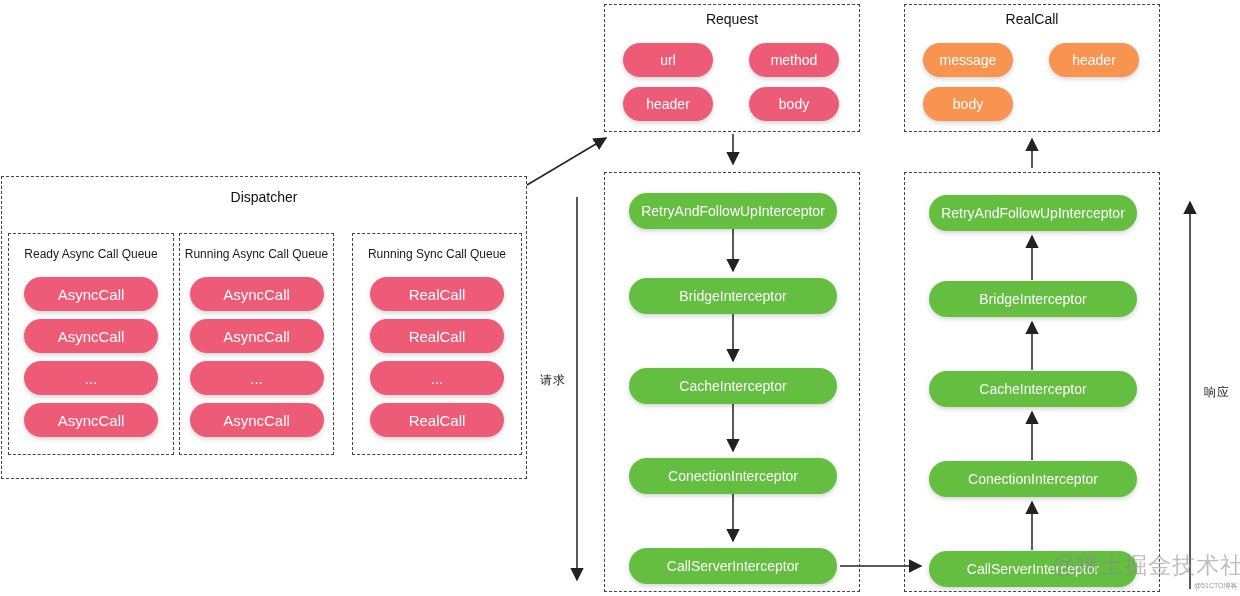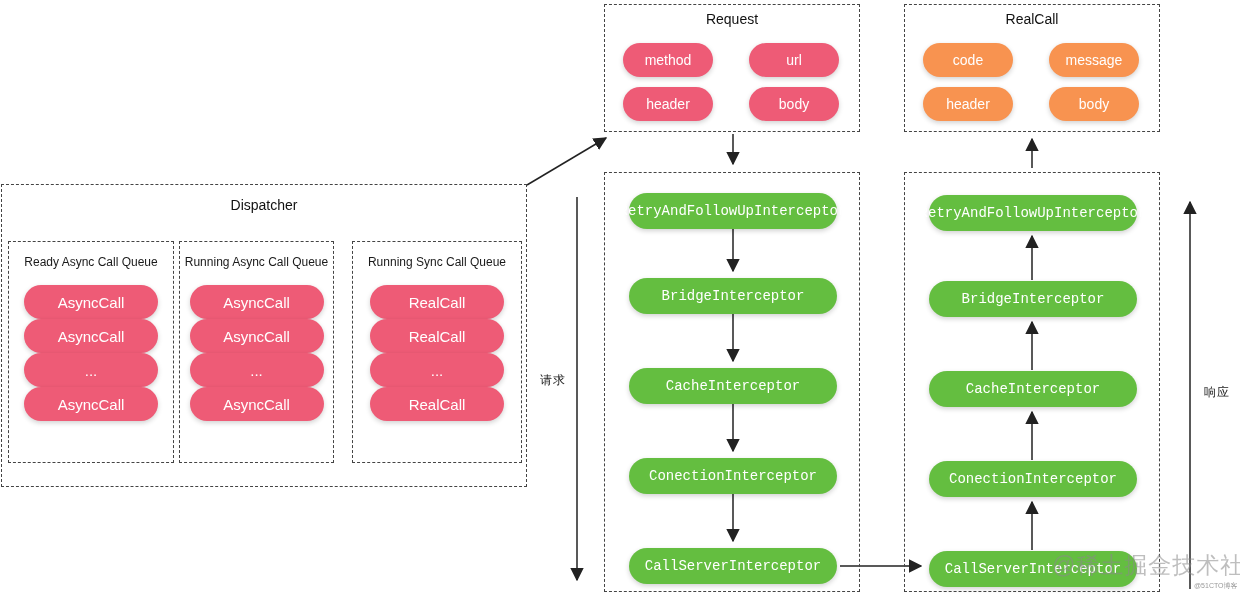--- a/index.html
+++ b/index.html
@@ -26,32 +26,32 @@
   .io-box{width:256px;height:128px;top:4px;}
   .request-box{left:604px;}
   .response-box{left:904px;}
   .field-grid{
     position:absolute;left:18px;top:38px;width:220px;
     display:grid;grid-template-columns:90px 90px;grid-column-gap:36px;grid-row-gap:10px;
   }
   .field-grid .pill{width:90px;height:34px;}
 
   
-  .dispatcher-box{left:1px;top:184px;width:526px;height:303px;}
+  .dispatcher-box{left:1px;top:176px;width:526px;height:303px;}
   .dispatcher-box .box-title{padding-top:12px;}
   .queue-box{position:absolute;top:56px;height:222px;border:1.5px dashed var(--border);box-sizing:border-box;}
   .queue-1{left:6px;width:166px;}
   .queue-2{left:177px;width:155px;}
   .queue-3{left:350px;width:170px;}
   .queue-title{text-align:center;font-size:12px;padding-top:13px;white-space:nowrap;}
-  .queue-items{display:flex;flex-direction:column;align-items:center;margin-top:16px;}
+  .queue-items{display:flex;flex-direction:column;align-items:center;gap:8px;margin-top:16px;}
   .queue-items .pill{width:134px;height:34px;font-size:15px;}
 
   
-  .chain-box{width:256px;height:420px;top:172px;font-family:Liberation Mono, monospace;}
+  .chain-box{width:256px;height:420px;top:172px;}
   .chain-mid{left:604px;}
   .chain-right{left:904px;}
   .chain-box .pill{position:absolute;left:24px;width:208px;height:36px;border-radius:18px;}
   .chain-mid  .pill:nth-of-type(1){top:20px;}
   .chain-mid  .pill:nth-of-type(2){top:105px;}
   .chain-mid  .pill:nth-of-type(3){top:195px;}
   .chain-mid  .pill:nth-of-type(4){top:285px;}
   .chain-mid  .pill:nth-of-type(5){top:375px;}
   .chain-right .pill:nth-of-type(1){top:22px;}
   .chain-right .pill:nth-of-type(2){top:108px;}
@@ -106,31 +106,30 @@
     <line x1="840" y1="566" x2="921" y2="566" stroke="#222" stroke-width="1.5" marker-end="url(#ah)"></line>
 
     <line x1="577" y1="197" x2="577" y2="580" stroke="#222" stroke-width="1.5" marker-end="url(#ah)"></line>
 
     <line x1="1190" y1="589" x2="1190" y2="202" stroke="#222" stroke-width="1.5" marker-end="url(#ah)"></line>
   </svg>
 
   <div class="box io-box request-box">
     <div class="box-title">Request</div>
     <div class="field-grid">
+      <div class="pill pink">url</div>
       <div class="pill pink">method</div>
-      <div class="pill pink">url</div>
       <div class="pill pink">header</div>
       <div class="pill pink">body</div>
     </div>
   </div>
 
   <div class="box io-box response-box">
     <div class="box-title">RealCall</div>
     <div class="field-grid">
-      <div class="pill orange">code</div>
       <div class="pill orange">message</div>
       <div class="pill orange">header</div>
       <div class="pill orange">body</div>
     </div>
   </div>
 
   <div class="box dispatcher-box">
     <div class="box-title">Dispatcher</div>
 
     <div class="queue-box queue-1">

